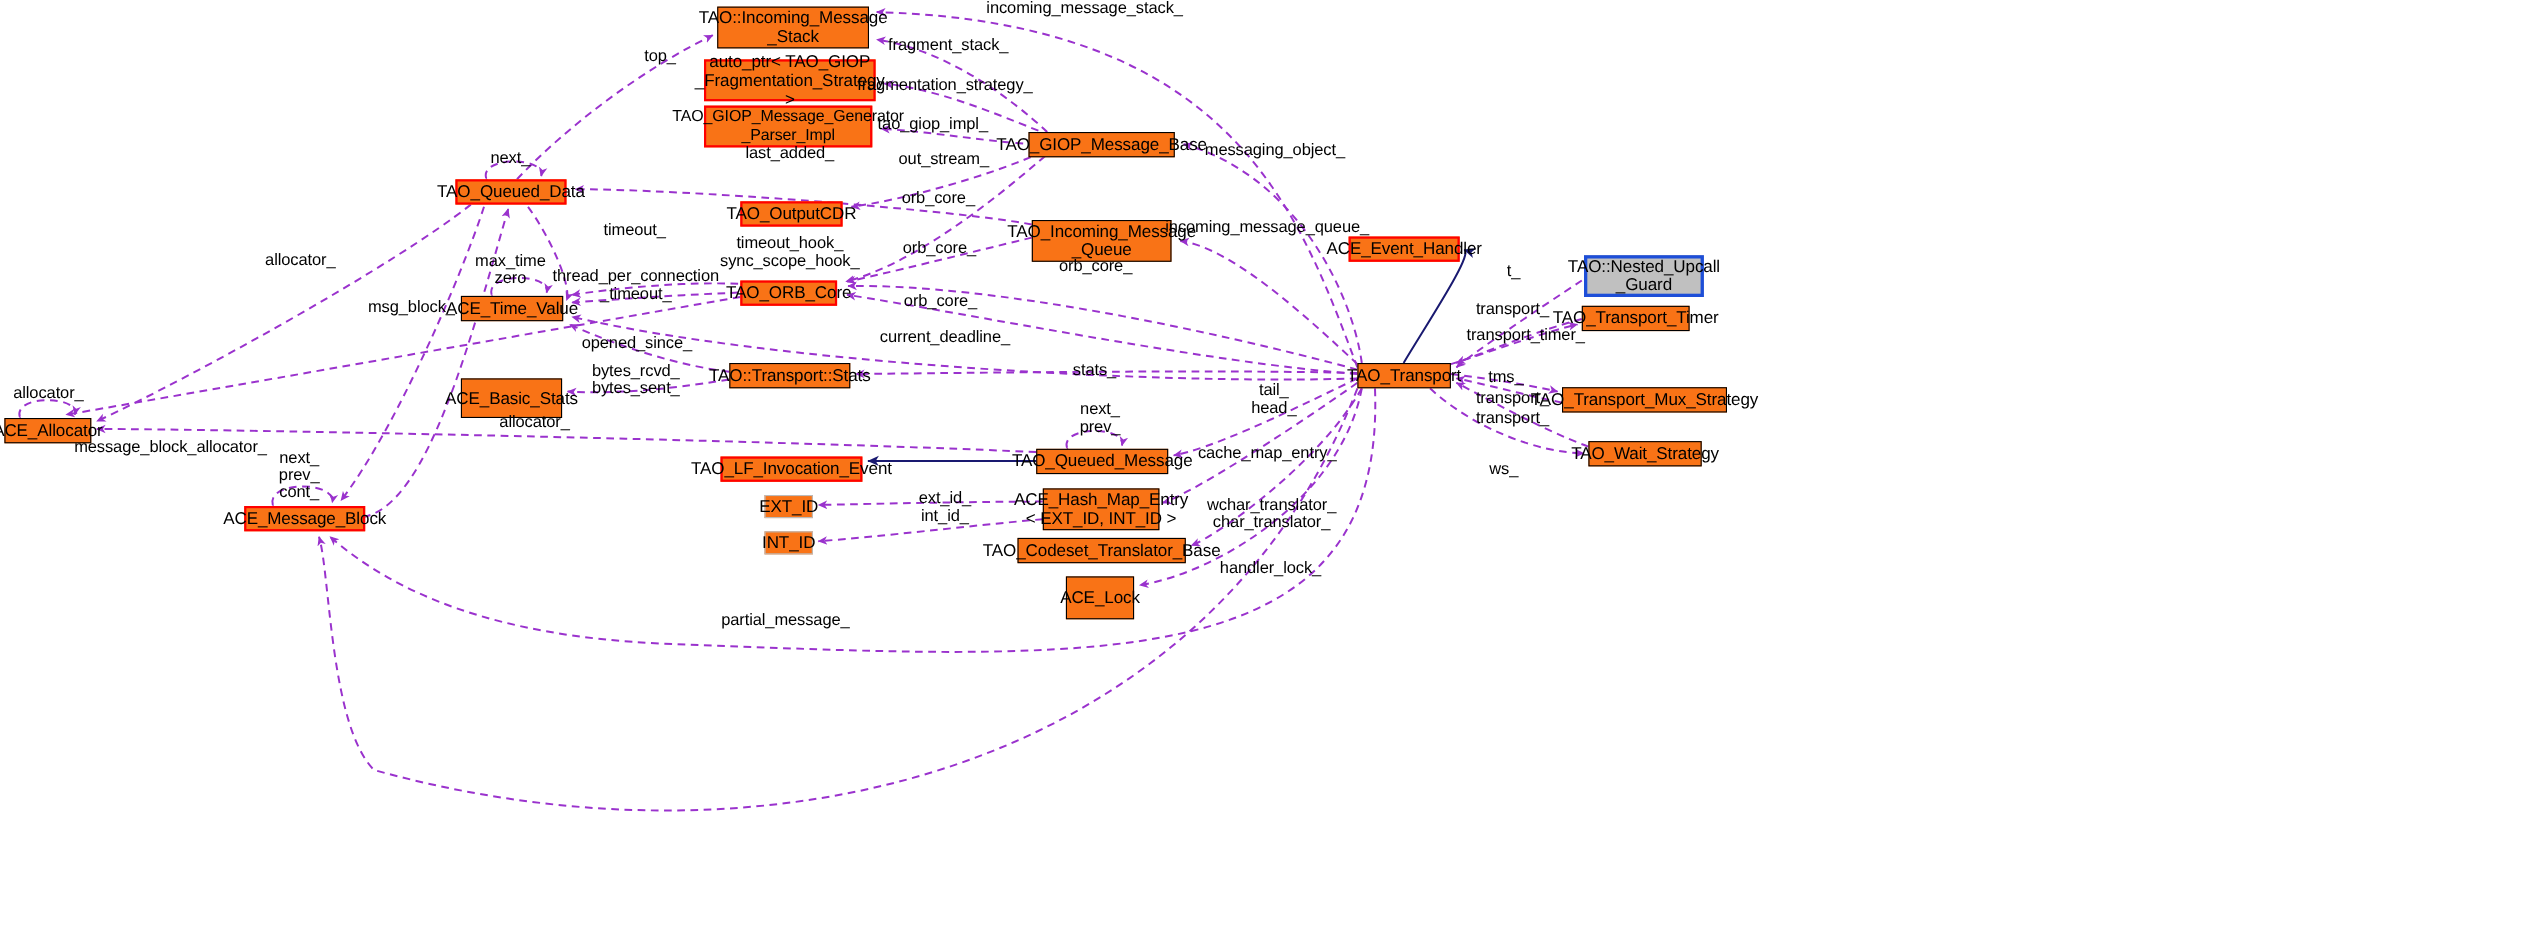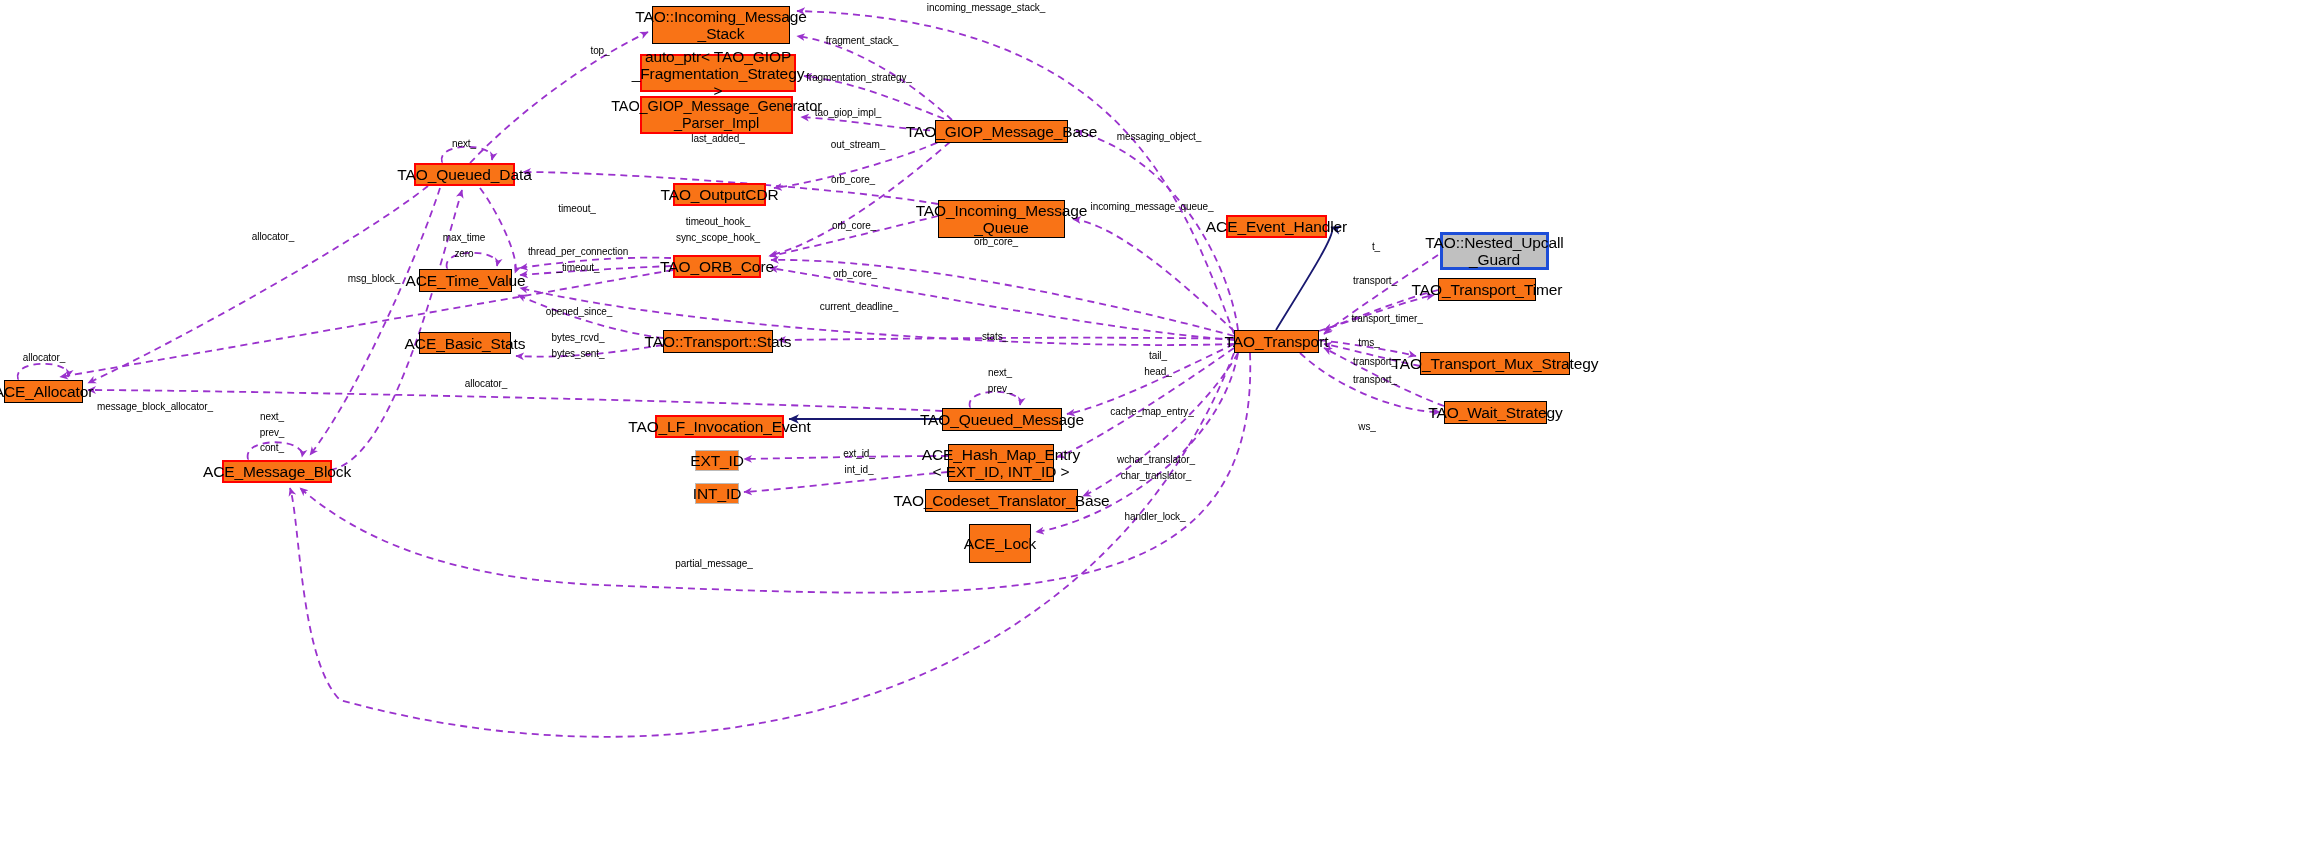--- a/index.html
+++ b/index.html
@@ -46,21 +46,21 @@
   }
   .node.grey-border {
     border: 1px solid #bbbbbb;
   }
   .node.current {
     background: #c0c0c0;
     border: 3px solid #1d4ed8;
   }
   .edge-label {
     position: absolute;
-    font-size: 10px;
+    font-size: 15px;
     line-height: 15.5px;
     color: #000000;
     white-space: pre-line;
     text-align: center;
     transform: translate(-50%, -50%);
     letter-spacing: -0.1px;
   }
 </style>
 </head>
 <body>
@@ -204,21 +204,21 @@
   <div class="node red" style="left:673px;top:255px;width:88px;height:23px;">TAO_ORB_Core</div>
 
   <div class="node plain" style="left:419px;top:269px;width:93px;height:23px;">ACE_Time_Value</div>
 
   <div class="node plain" style="left:1438px;top:278px;width:98px;height:23px;">TAO_Transport_Timer</div>
 
   <div class="node plain" style="left:1234px;top:330px;width:85px;height:23px;">TAO_Transport</div>
 
   <div class="node plain" style="left:663px;top:330px;width:110px;height:23px;">TAO::Transport::Stats</div>
 
-  <div class="node plain" style="left:419px;top:332px;width:92px;height:22px;">ACE_Basic_Stats</div>
+  <div class="node plain" style="left:419px;top:344px;width:92px;height:36px;">ACE_Basic_Stats</div>
 
   <div class="node plain" style="left:1420px;top:352px;width:150px;height:23px;">TAO_Transport_Mux_Strategy</div>
 
   <div class="node plain" style="left:4px;top:380px;width:79px;height:23px;">ACE_Allocator</div>
 
   <div class="node plain" style="left:1444px;top:401px;width:103px;height:23px;">TAO_Wait_Strategy</div>
 
   <div class="node plain" style="left:942px;top:408px;width:120px;height:23px;">TAO_Queued_Message</div>
 
   <div class="node red" style="left:655px;top:415px;width:129px;height:23px;">TAO_LF_Invocation_Event</div>
@@ -254,21 +254,21 @@
   <div class="edge-label" style="left:273px;top:237px;">allocator_</div>
   <div class="edge-label" style="left:464px;top:245px;">max_time
 zero</div>
   <div class="edge-label" style="left:996px;top:242px;">orb_core_</div>
   <div class="edge-label" style="left:1376px;top:247px;">t_</div>
   <div class="edge-label" style="left:578px;top:259px;">thread_per_connection
 _timeout_</div>
   <div class="edge-label" style="left:374px;top:279px;">msg_block_</div>
   <div class="edge-label" style="left:855px;top:274px;">orb_core_</div>
   <div class="edge-label" style="left:1375px;top:281px;">transport_</div>
-  <div class="edge-label" style="left:1387px;top:305px;margin-top:14px;">transport_timer_</div>
+  <div class="edge-label" style="left:1387px;top:305px;">transport_timer_</div>
   <div class="edge-label" style="left:859px;top:307px;">current_deadline_</div>
   <div class="edge-label" style="left:579px;top:312px;">opened_since_</div>
   <div class="edge-label" style="left:995px;top:337px;">stats_</div>
   <div class="edge-label" style="left:1369px;top:343px;">tms_</div>
   <div class="edge-label" style="left:578px;top:345px;">bytes_rcvd_
 bytes_sent_</div>
   <div class="edge-label" style="left:1375px;top:362px;">transport_</div>
   <div class="edge-label" style="left:1158px;top:363px;">tail_
 head_</div>
   <div class="edge-label" style="left:1375px;top:380px;">transport_</div>

